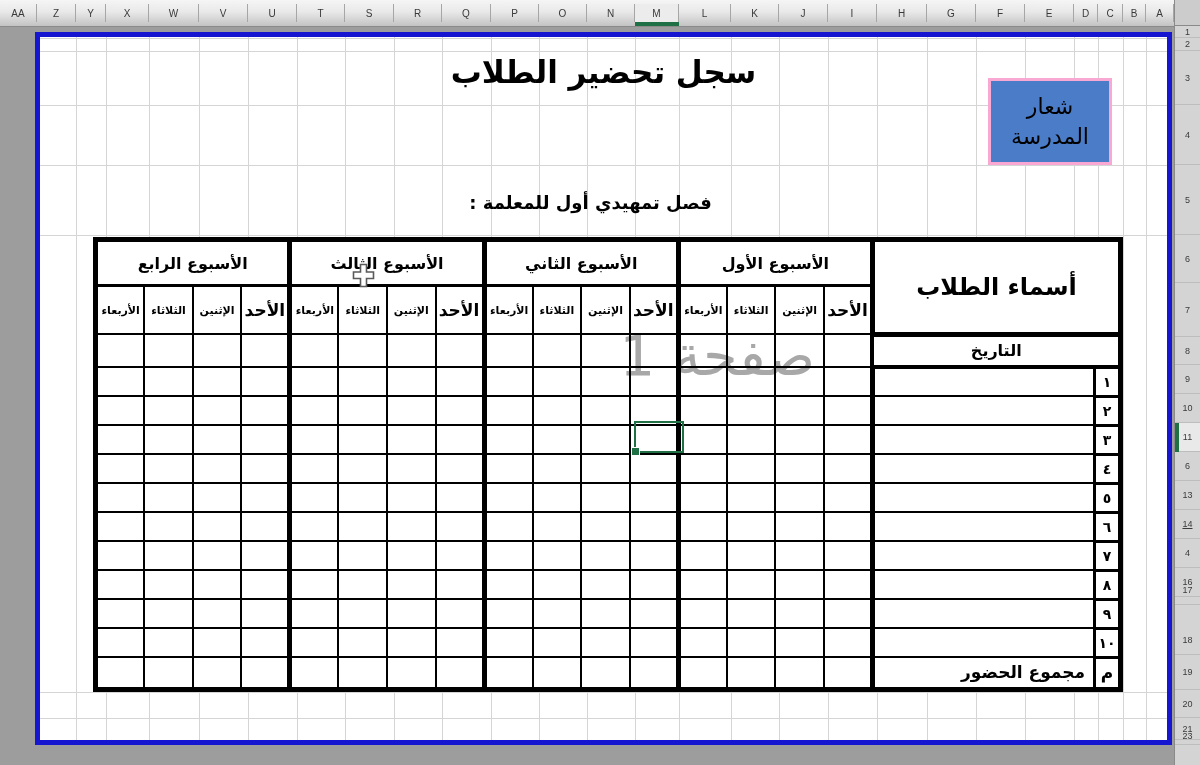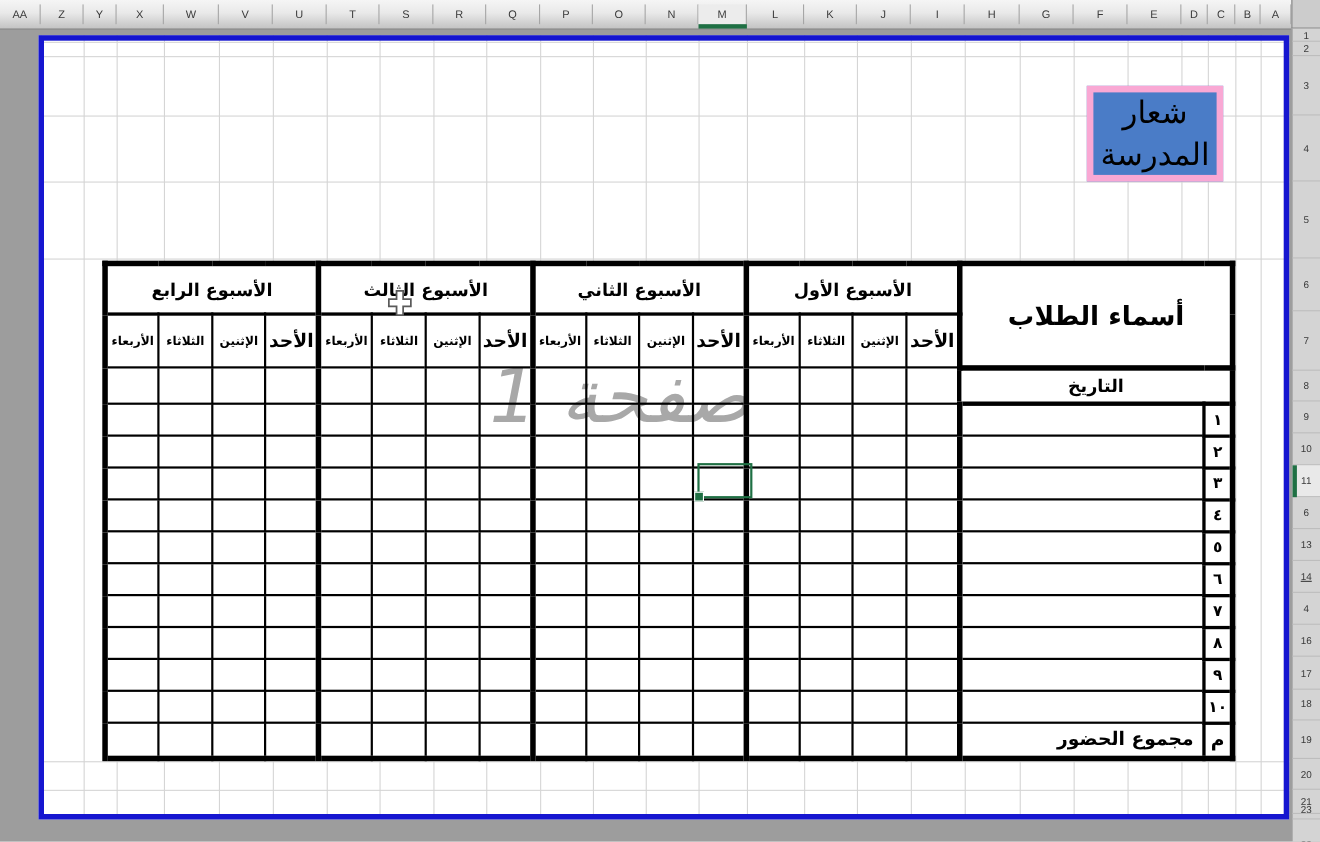--- a/index.html
+++ b/index.html
@@ -30,25 +30,25 @@
   .page-border{position:absolute;inset:0;border:5px solid #1616d0;box-sizing:border-box;
     z-index:9;pointer-events:none;}
   .gv{position:absolute;top:0;bottom:0;width:1px;background:#d5d5d5;z-index:1;}
   .gh{position:absolute;left:0;right:0;height:1px;background:#d5d5d5;z-index:1;}
   
   .line{position:absolute;width:100%;text-align:center;z-index:2;direction:rtl;color:#000;}
   .title{top:22px;font-size:31px;font-weight:bold;}
   .subtitle{top:90px;left:-23px;font-size:20px;font-weight:bold;}
   .classline{top:160px;left:-13px;font-size:18px;font-weight:bold;}
   .logo{position:absolute;left:953px;top:46px;width:124px;height:87px;box-sizing:border-box;
-    border:6px solid #f9a8d4;display:flex;flex-direction:column;align-items:center;justify-content:center;
-    z-index:2;font-size:28px;line-height:1.35;color:#000;direction:rtl;}
+    border:3px solid #f9a8d4;display:flex;flex-direction:column;align-items:center;justify-content:center;
+    z-index:2;font-size:22px;line-height:1.35;color:#000;direction:rtl;}
   .tablebg{position:absolute;left:58px;top:205px;width:1030px;height:455px;background:#fff;z-index:2;}
-  .watermark{position:absolute;left:410px;top:293px;width:370px;text-align:left;direction:rtl;
-    font-size:68px;line-height:1.1;color:#999999;opacity:.85;z-index:3;white-space:nowrap;font-style:italic;}
+  .watermark{position:absolute;left:410px;top:293px;width:370px;text-align:right;direction:rtl;
+    font-size:56px;line-height:1.1;color:#999999;opacity:.85;z-index:3;white-space:nowrap;}
   
   #att{position:absolute;left:58px;top:205px;width:1030px;z-index:4;
     border-collapse:collapse;table-layout:fixed;direction:rtl;border:5px solid #000;}
   #att td{border:2px solid #000;padding:0;text-align:center;vertical-align:middle;
     font-weight:bold;color:#000;overflow:hidden;background:transparent;}
   #att .col-num{width:26px;} #att .col-name{width:222px;}
   .c-namehdr{border-width:5px !important;font-size:24px;}
   .c-week{border-width:5px !important;border-bottom-width:3px !important;font-size:16px;height:42px;}
   .r-days td{border-bottom-width:4px;border-top-width:3px;font-size:11px;height:46px;}
   .r-days td.sun{font-size:17px;}
@@ -114,21 +114,21 @@
       <div class="rowcell" style="top: 311px; height: 28px;">8</div>
       <div class="rowcell" style="top: 339px; height: 29px;">9</div>
       <div class="rowcell" style="top: 368px; height: 29px;">10</div>
       <div class="rowcell sel" style="top: 397px; height: 29px;">11</div>
       <div class="rowbar" style="top: 397px; height: 29px; background: rgb(31, 112, 68);"></div>
       <div class="rowcell" style="top: 426px; height: 29px;">6</div>
       <div class="rowcell" style="top: 455px; height: 29px;">13</div>
       <div class="rowcell" style="top: 484px; height: 29px; text-decoration: underline;">14</div>
       <div class="rowcell" style="top: 513px; height: 29px;">4</div>
       <div class="rowcell" style="top: 542px; height: 29px;">16</div>
-      <div class="rowcell" style="top: 572px; height: 29px;">17</div>
+      <div class="rowcell" style="top: 550px; height: 29px;">17</div>
       <div class="rowcell" style="top: 600px; height: 29px;">18</div>
       <div class="rowcell" style="top: 629px; height: 35px;">19</div>
       <div class="rowcell" style="top: 664px; height: 28px;">20</div>
       <div class="rowcell" style="top: 692px; height: 22px;">21</div>
       <div class="rowcell" style="top: 714px; height: 8px; margin-top: 24px;">22</div>
       <div class="rowcell" style="top: 702px; height: 17px;">23</div>
     </div>
 
   <div class="sheet">
     <div class="page">
@@ -160,20 +160,22 @@
         <div class="gv" style="left: 359px;"></div>
         <div class="gv" style="left: 310px;"></div>
         <div class="gv" style="left: 262px;"></div>
         <div class="gv" style="left: 213px;"></div>
         <div class="gv" style="left: 164px;"></div>
         <div class="gv" style="left: 114px;"></div>
         <div class="gv" style="left: 71px;"></div>
         <div class="gv" style="left: 41px;"></div>
         <div class="gv" style="left: 2px;"></div>
 
+      <div class="line title">سجل تحضير الطلاب</div>
+      <div class="line classline">فصل تمهيدي أول للمعلمة :</div>
 
       <div class="logo" style="background: rgb(74, 124, 199);">
         <div>شعار</div>
         <div>المدرسة</div>
       </div>
 
       <div class="tablebg"></div>
       <div class="watermark">صفحة 1</div>
 
       <table id="att">

